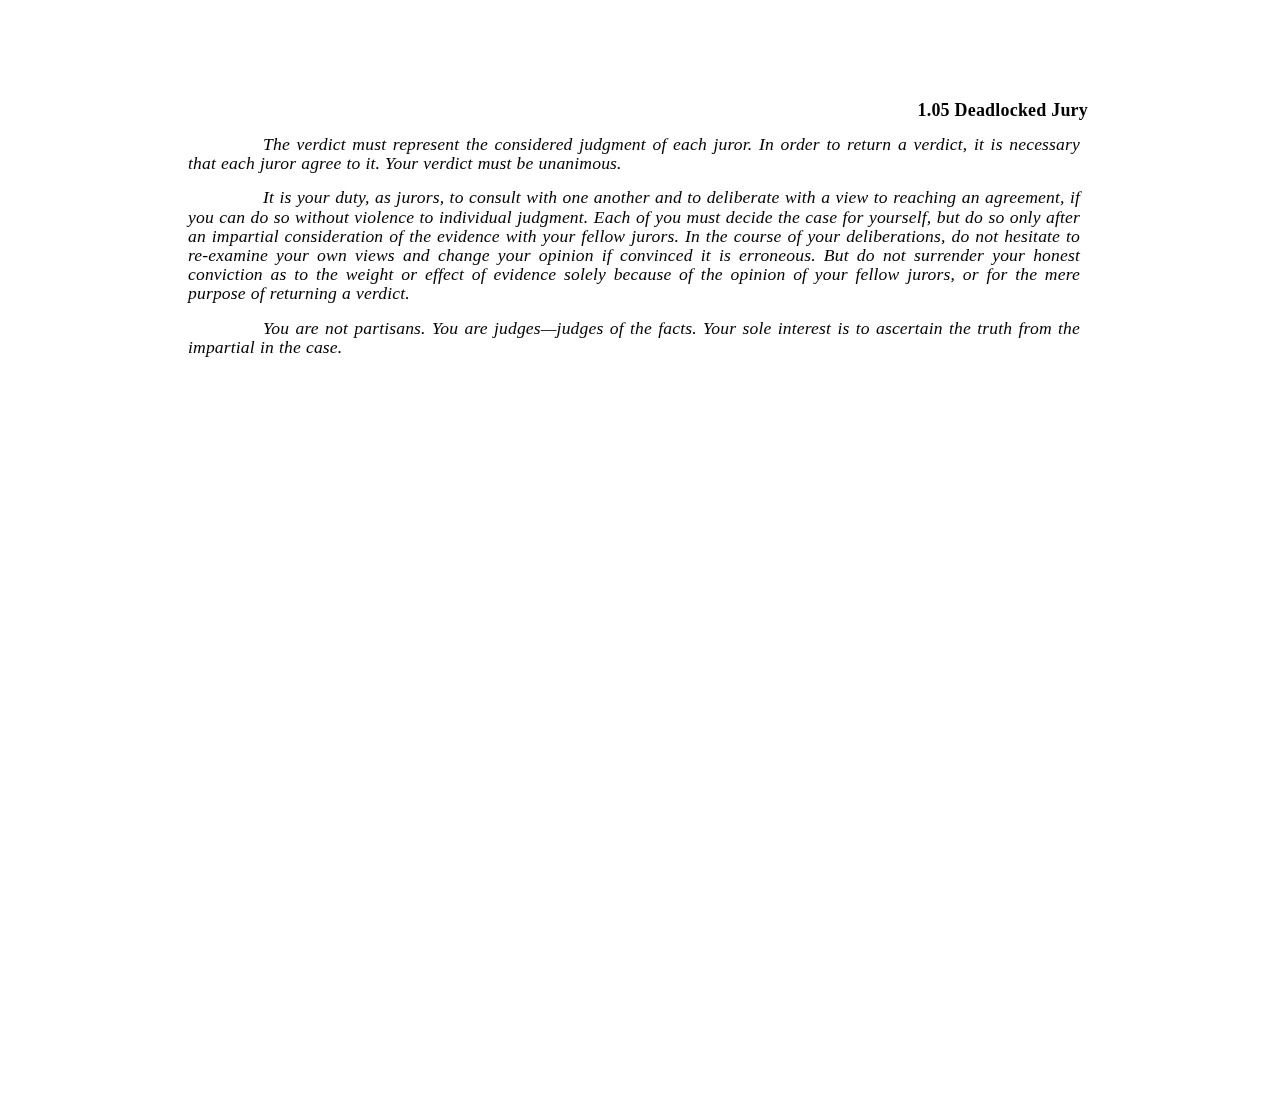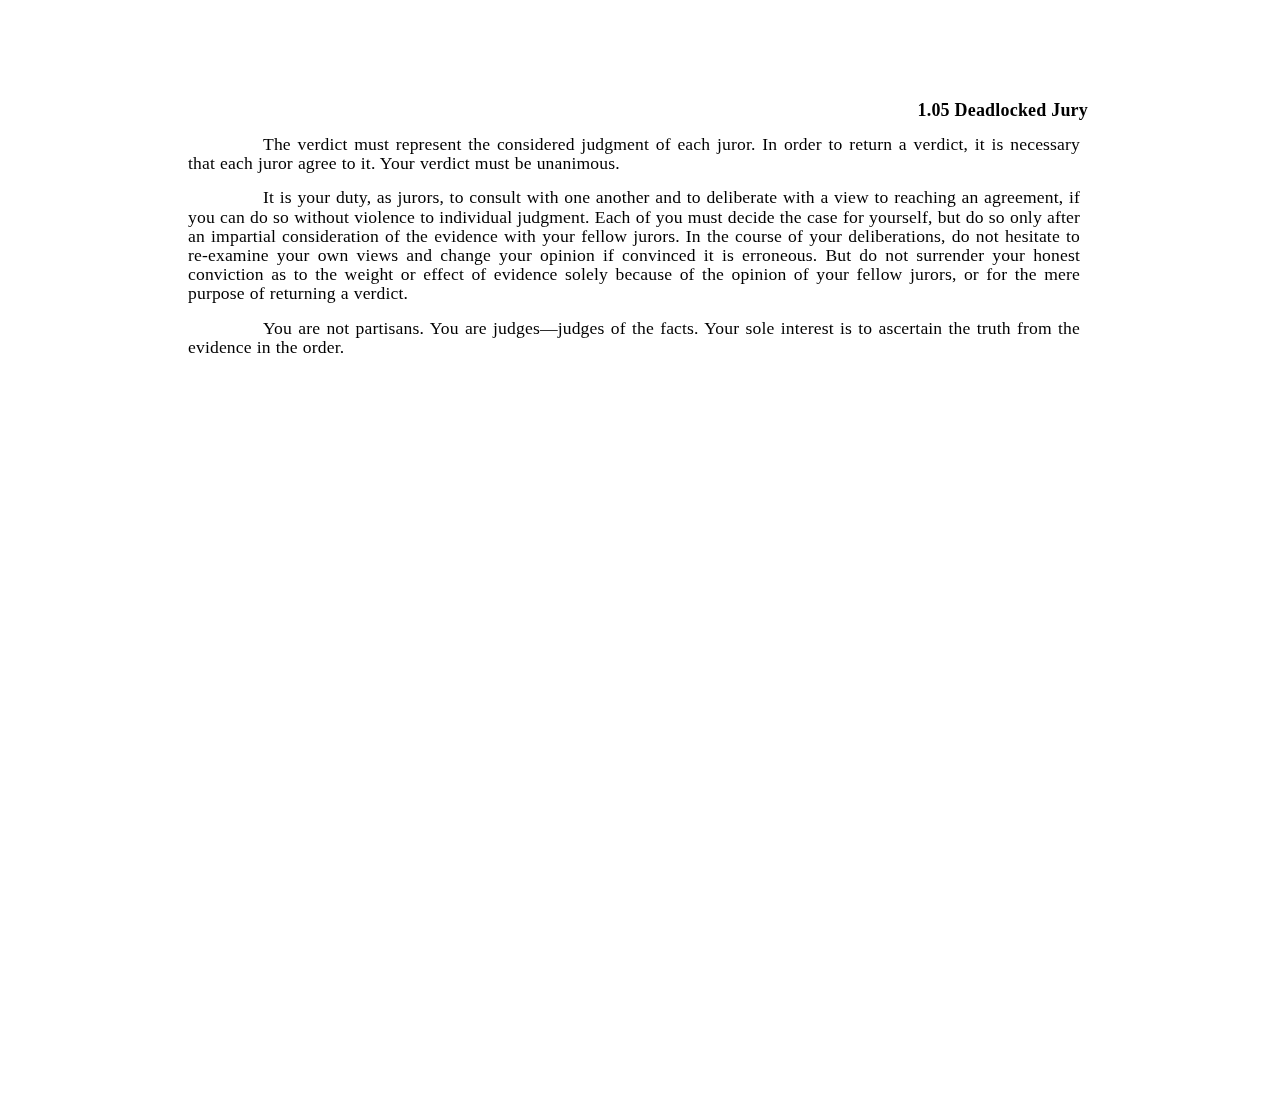--- a/index.html
+++ b/index.html
@@ -30,23 +30,24 @@
       letter-spacing: 0.2px;
     }
     .para {
       margin: 0 8px 15px 0;
       font-size: 17.6px;
       line-height: 19.2px;
       text-align: justify;
       text-indent: 75px;
       letter-spacing: 0.15px;
       word-spacing: 0.5px;
+      font-style: italic;
     }
   </style>
 </head>
 <body>
 
 <div class="page">
   <h1 class="heading">1.05 Deadlocked Jury</h1>
   <p class="para">The verdict must represent the considered judgment of each juror. In order to return a verdict, it is necessary that each juror agree to it. Your verdict must be unanimous.</p>
   <p class="para">It is your duty, as jurors, to consult with one another and to deliberate with a view to reaching an agreement, if you can do so without violence to individual judgment. Each of you must decide the case for yourself, but do so only after an impartial consideration of the evidence with your fellow jurors. In the course of your deliberations, do not hesitate to re-examine your own views and change your opinion if convinced it is erroneous. But do not surrender your honest conviction as to the weight or effect of evidence solely because of the opinion of your fellow jurors, or for the mere purpose of returning a verdict.</p>
-  <p class="para">You are not partisans. You are judges—judges of the facts. Your sole interest is to ascertain the truth from the evidence in the order.</p>
+  <p class="para">You are not partisans. You are judges—judges of the facts. Your sole interest is to ascertain the truth from the impartial in the case.</p>
 </div>
 
 </body></html>

